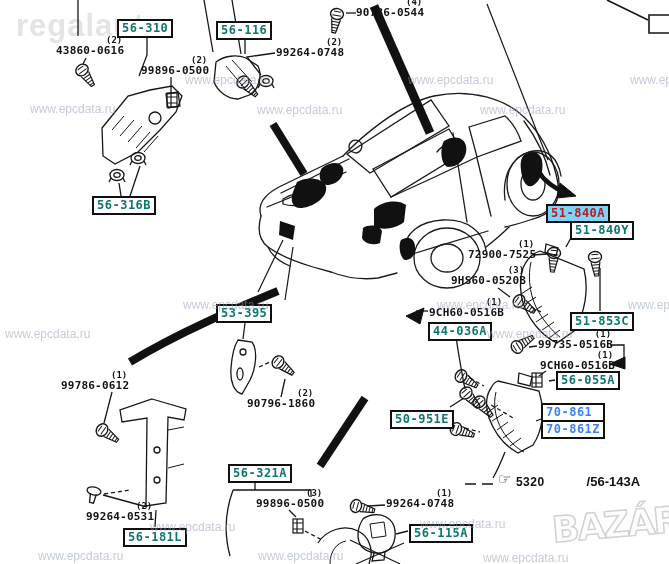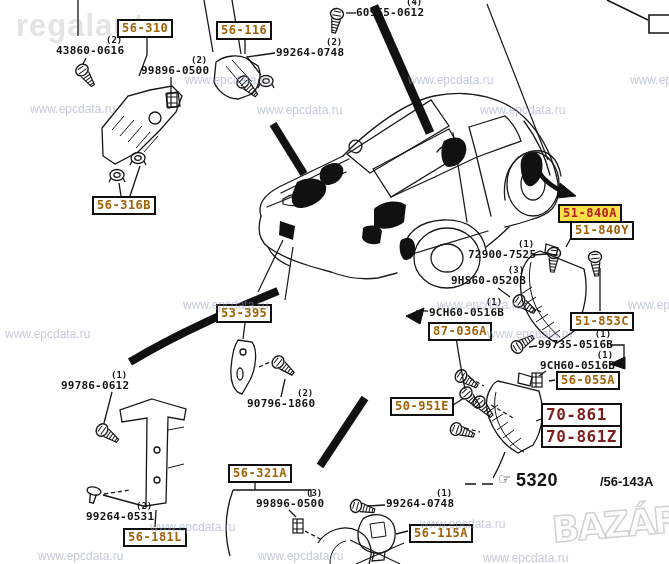--- a/index.html
+++ b/index.html
@@ -6,35 +6,35 @@
   #stage{position:relative;width:669px;height:564px;background:#ffffff;overflow:hidden;
          font-family:"DejaVu Sans Mono","Liberation Mono",monospace;}
   svg.art{position:absolute;left:0;top:0;z-index:2;}
   .wm{position:absolute;z-index:4;color:rgba(148,158,182,.55);font:12px "Liberation Sans",sans-serif;
       white-space:nowrap;pointer-events:none;}
   .brandwm{position:absolute;left:16px;top:8px;z-index:1;color:#e4e4e4;
       font:bold 31px "Liberation Sans",sans-serif;letter-spacing:1px;}
   .bazar{position:absolute;left:552px;top:504px;z-index:4;transform:rotate(-5deg);
       font:800 36px "DejaVu Sans",sans-serif;letter-spacing:-2px;color:#fdfdfd;
       -webkit-text-stroke:1.5px #d2d2d2;text-shadow:0 0 1px #d8d8d8;}
-  .pbox{position:absolute;z-index:3;border:2px solid #101010;background:#fff;color:#a16207;
+  .pbox{position:absolute;z-index:3;border:2px solid #101010;background:#fff;color:#0f766e;
       font-weight:bold;font-size:12px;line-height:1.1;padding:1px 3px;letter-spacing:.5px;white-space:nowrap;}
-  .pbox.hl{background:#fde047;color:#b51c1c;margin-left:12px;}
-  .dbox{position:absolute;z-index:3;border:2px solid #101010;background:#fff;color:#7f1d1d;
-      font-weight:bold;font-size:16px;line-height:1.1;letter-spacing:.5px;}
+  .pbox.hl{background:#7dd3fc;color:#b51c1c;}
+  .dbox{position:absolute;z-index:3;border:2px solid #101010;background:#fff;color:#3b82f6;
+      font-weight:bold;font-size:12px;line-height:1.1;letter-spacing:.5px;}
   .dbox .cell{padding:1px 3px;white-space:nowrap;}
   .dbox .cell+.cell{border-top:2px solid #101010;}
   .plabel{position:absolute;z-index:3;display:flex;flex-direction:column;align-items:flex-end;
       color:#121212;white-space:nowrap;}
   .plabel .qty{font-weight:bold;font-size:9px;line-height:10px;padding-right:2px;}
   .plabel .num{font-weight:bold;font-size:11px;line-height:12px;letter-spacing:.2px;}
   .refline{position:absolute;left:498px;top:470px;z-index:3;color:#111;white-space:nowrap;
       font-family:"Liberation Sans",sans-serif;}
   .refline .hand{font-size:15px;vertical-align:2px;}
-  .refline .page{font-weight:bold;font-size:18px;letter-spacing:.5px;}
+  .refline .page{font-weight:bold;font-size:12px;letter-spacing:.5px;}
   .refline .code{font-weight:bold;font-size:13px;padding-left:42px;}
 </style>
 </head>
 <body>
 
 <div id="stage">
 
   <span class="brandwm">regalauto</span>
   <span class="wm" style="left:185px;top:73px">www.epcdata.ru</span>
   <span class="wm" style="left:408px;top:73px">www.epcdata.ru</span>
@@ -251,22 +251,22 @@
     <use href="#g-clip" transform="translate(537,380)"></use>
   </svg>
 
   <div class="pbox" style="left:117px;top:19px">56-310</div>
   <div class="pbox" style="left:216px;top:21px">56-116</div>
   <div class="pbox" style="left:92px;top:196px">56-316B</div>
   <div class="pbox" style="left:216px;top:304px">53-395</div>
   <div class="pbox hl" style="left:546px;top:204px">51-840A</div>
   <div class="pbox" style="left:570px;top:221px">51-840Y</div>
   <div class="pbox" style="left:570px;top:312px">51-853C</div>
-  <div class="pbox" style="left:428px;top:322px">87-036A</div>
-  <div class="pbox" style="left:390px;top:397px">50-951E</div>
+  <div class="pbox" style="left:428px;top:322px">44-036A</div>
+  <div class="pbox" style="left:390px;top:410px">50-951E</div>
   <div class="pbox" style="left:556px;top:371px">56-055A</div>
   <div class="dbox" style="left:541px;top:403px">
     <div class="cell">70-861</div>
     <div class="cell">70-861Z</div>
   </div>
   <div class="pbox" style="left:228px;top:464px">56-321A</div>
   <div class="pbox" style="left:123px;top:528px">56-181L</div>
   <div class="pbox" style="left:409px;top:524px">56-115A</div>
 
   <div class="plabel" style="left:56px;top:35px">
@@ -276,21 +276,21 @@
   <div class="plabel" style="left:141px;top:55px">
     <span class="qty">(2)</span>
     <span class="num">99896-0500</span>
   </div>
   <div class="plabel" style="left:276px;top:37px">
     <span class="qty">(2)</span>
     <span class="num">99264-0748</span>
   </div>
   <div class="plabel" style="left:356px;top:-3px">
     <span class="qty">(4)</span>
-    <span class="num">60955-0612</span>
+    <span class="num">90786-0544</span>
   </div>
   <div class="plabel" style="left:61px;top:370px">
     <span class="qty">(1)</span>
     <span class="num">99786-0612</span>
   </div>
   <div class="plabel" style="left:247px;top:388px">
     <span class="qty">(2)</span>
     <span class="num">90796-1860</span>
   </div>
   <div class="plabel" style="left:468px;top:239px">

